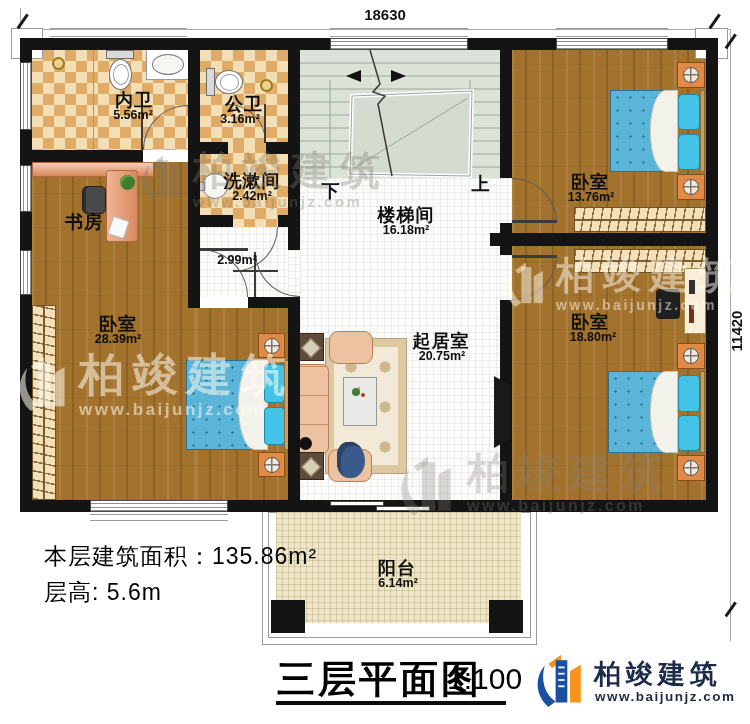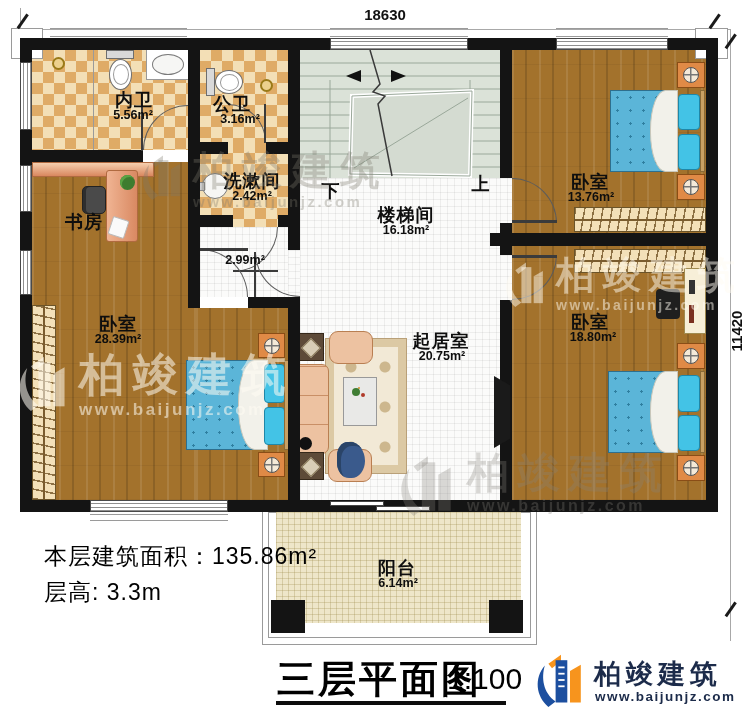--- a/index.html
+++ b/index.html
@@ -254,26 +254,26 @@
 <div class="slide" style="left:376px;top:506px;width:54px;height:5px"></div>
 
 <div class="abs" style="left:262px;top:509px;width:273px;height:134px;border:1px solid #9a9a9a;z-index:1"></div>
 <div class="abs" style="left:268px;top:512px;width:261px;height:124px;border:1px solid #9a9a9a;z-index:1"></div>
 <div class="fl balc" style="left:276px;top:512px;width:245px;height:111px"></div>
 <div class="w" style="left:271px;top:600px;width:34px;height:33px"></div>
 <div class="w" style="left:489px;top:600px;width:34px;height:33px"></div>
 
 <div class="lbl name" style="left:106px;top:91px;width:56px">内卫</div>
 <div class="lbl area" style="left:100px;top:109px;width:66px">5.56m²</div>
-<div class="lbl name" style="left:204px;top:95px;width:56px">公卫</div>
+<div class="lbl name" style="left:216px;top:95px;width:56px">公卫</div>
 <div class="lbl area" style="left:208px;top:113px;width:64px">3.16m²</div>
 <div class="lbl name" style="left:212px;top:172px;width:80px">洗漱间</div>
 <div class="lbl area" style="left:218px;top:190px;width:68px">2.42m²</div>
 <div class="lbl name" style="left:61px;top:213px;width:46px">书房</div>
-<div class="lbl area" style="left:220px;top:254px;width:50px">2.99m²</div>
+<div class="lbl area" style="left:212px;top:254px;width:50px">2.99m²</div>
 <div class="lbl name" style="left:371px;top:206px;width:70px">楼梯间</div>
 <div class="lbl area" style="left:373px;top:224px;width:66px">16.18m²</div>
 <div class="lbl name" style="left:556px;top:173px;width:68px">卧室</div>
 <div class="lbl area" style="left:558px;top:191px;width:66px">13.76m²</div>
 <div class="lbl name" style="left:87px;top:315px;width:62px">卧室</div>
 <div class="lbl area" style="left:83px;top:333px;width:70px">28.39m²</div>
 <div class="lbl name" style="left:556px;top:313px;width:68px">卧室</div>
 <div class="lbl area" style="left:560px;top:331px;width:66px">18.80m²</div>
 <div class="lbl name" style="left:404px;top:332px;width:74px">起居室</div>
 <div class="lbl area" style="left:408px;top:350px;width:68px">20.75m²</div>
@@ -341,21 +341,21 @@
       <rect x="40" y="22" width="12" height="35"></rect>
       <polygon points="40,22 52,15 52,22"></polygon>
   </svg>
   <div class="wm-texts">
       <span class="wm-name" style="font-size:42px">柏竣建筑</span>
   <span class="wm-url" style="font-size:16px">www.baijunjz.com</span>
     </div>
 </div>
 
 <div class="info" style="left:44px;top:541px">本层建筑面积：135.86m²</div>
-<div class="info" style="left:44px;top:577px">层高: 3.3m</div>
+<div class="info" style="left:44px;top:577px">层高: 5.6m</div>
 <div class="title" style="left:277px;top:654px">三层平面图</div>
 <div class="scale" style="left:447px;top:662px">1:100</div>
 <div class="uline" style="left:276px;top:701px;width:230px;height:4px"></div>
 <svg class="abs" style="left:534px;top:650px;z-index:9" width="54" height="60" viewBox="0 0 60 64">
   <path d="M16,62 C2,50 0,30 12,16 C8,30 10,46 24,56 Z" fill="#1c4f9f"></path>
   <polygon points="16,14 30,4 30,11 20,19" fill="#f7941d"></polygon>
   <rect x="24" y="10" width="13" height="47" fill="#1c4f9f"></rect>
   <g stroke="#ffffff" stroke-width="2">
     <line x1="27" y1="18" x2="34" y2="18"></line>
       <line x1="27" y1="25" x2="34" y2="25"></line>

